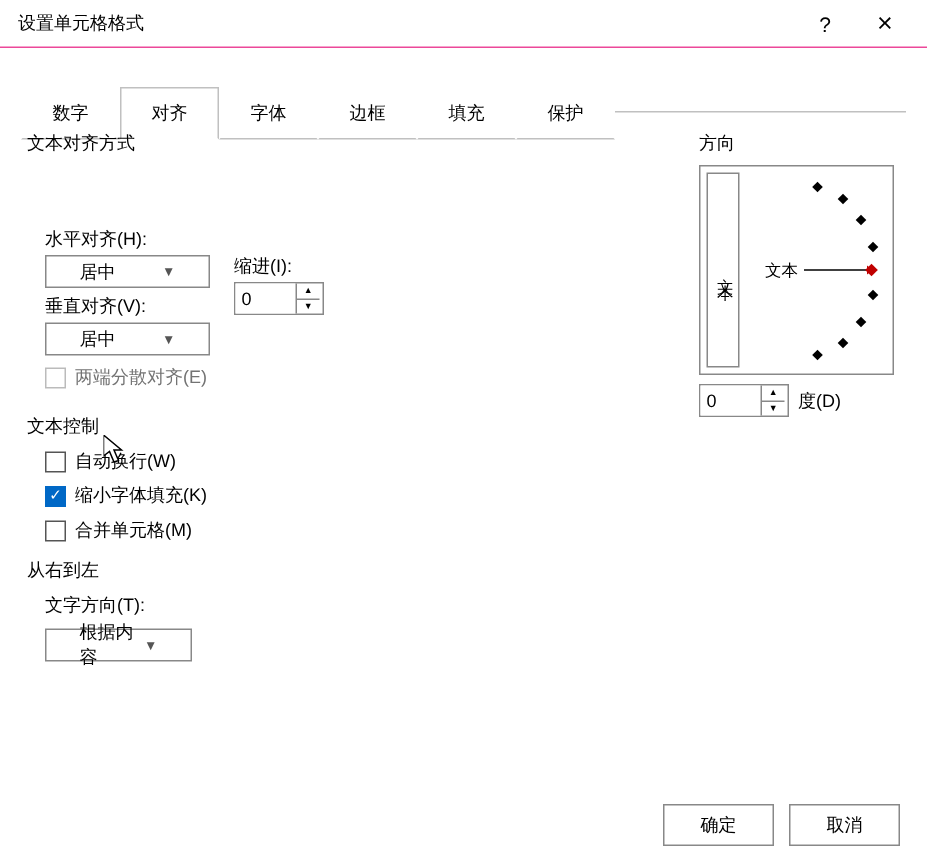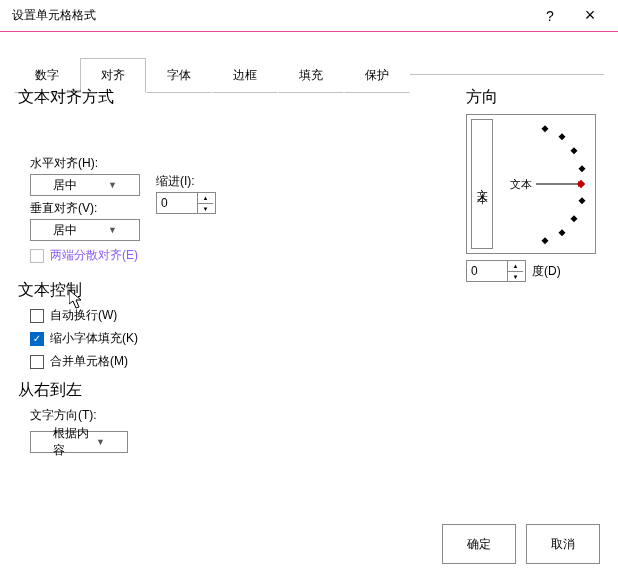--- a/index.html
+++ b/index.html
@@ -6,45 +6,45 @@
     body { font-family: "Microsoft YaHei", "Segoe UI", sans-serif; font-size: 12px; background: #fff; width: 618px; height: 578px; position: relative; color: #000; }
     .titlebar { height: 32px; display: flex; align-items: center; padding: 0 8px; border-bottom: 1px solid #ec4899; }
     .titlebar .title { flex: 1; font-size: 12px; padding-left: 4px; }
     .titlebar .tb-btn { width: 40px; height: 32px; display: flex; align-items: center; justify-content: center; font-size: 14px; }
     .tabs { display: flex; padding: 8px 14px 0 14px; }
     .tab { padding: 8px 20px; font-size: 12px; border: 1px solid transparent; position: relative; top: 18px; background: transparent; }
     .tab.active { border-color: #c0c0c0; border-bottom: 1px solid #fff; background: #fff; }
     .tab:not(.active) { border-bottom: 1px solid #c0c0c0; }
     .tab-strip-after { flex: 1; border-bottom: 1px solid #c0c0c0; }
     .content { padding: 12px 18px; position: relative; }
-    .group-label { font-size: 16px; margin-bottom: 6px; }
+    .group-label { font-size: 12px; margin-bottom: 6px; }
     .field-row { margin: 4px 0 4px 12px; }
     .field-label { font-size: 12px; margin-bottom: 2px; }
     select, .select { height: 22px; border: 1px solid #888; font-size: 12px; padding: 0 22px; background: #fff; }
     .select { display: inline-flex; align-items: center; justify-content: space-between; }
     .chev { font-size: 9px; color: #555; margin-left: 4px; }
     .spinner { display: inline-flex; align-items: center; border: 1px solid #888; height: 22px; width: 60px; }
     .spinner input { border: none; width: 40px; height: 20px; padding: 0 4px; font-size: 12px; outline: none; }
     .spinner .arrows { display: flex; flex-direction: column; width: 16px; border-left: 1px solid #888; }
     .spinner .arrows div { height: 10px; display: flex; align-items: center; justify-content: center; font-size: 6px; line-height: 1; }
     .checkbox-row { display: flex; align-items: center; gap: 6px; margin: 6px 0 6px 12px; }
     .checkbox { width: 14px; height: 14px; border: 1px solid #555; display: flex; align-items: center; justify-content: center; background: #fff; }
     .checkbox.checked { background: #0068c6; border-color: #0068c6; }
     .checkbox.checked::after { content: "✓"; color: #fff; font-size: 10px; line-height: 1; }
     .checkbox.disabled { border-color: #bbb; }
-    .cb-label.disabled { color: #8b5cf6; }
+    .cb-label.disabled { color: #737373; }
     .row-flex { display: flex; gap: 16px; margin-top: 43px; }
     .col-left { width: 280px; }
     .orientation { position: absolute; right: 22px; top: 12px; width: 130px; }
     .orient-box { border: 1px solid #888; margin-top: 4px; height: 140px; position: relative; }
     .vbox { position: absolute; left: 4px; top: 4px; bottom: 4px; width: 22px; border: 1px solid #888; display: flex; flex-direction: column; align-items: center; justify-content: center; gap: 4px; font-size: 11px; }
     .dial { position: absolute; left: 32px; top: 4px; right: 4px; bottom: 4px; }
     .orient-deg-row { display: flex; align-items: center; gap: 6px; margin-top: 6px; }
     .buttons { position: absolute; right: 18px; bottom: 14px; display: flex; gap: 10px; }
-    .btn { width: 74px; height: 40px; border: 1px solid #888; background: #fff; display: flex; align-items: center; justify-content: center; font-size: 12px; }
+    .btn { width: 74px; height: 28px; border: 1px solid #888; background: #fff; display: flex; align-items: center; justify-content: center; font-size: 12px; }
     .cursor { position: absolute; pointer-events: none; }
   </style>
 </head>
 <body>
 
 <div class="titlebar">
   <div class="title">设置单元格格式</div>
   <div class="tb-btn">?</div>
   <div class="tb-btn" style="font-size:18px;">×</div>
 </div>

